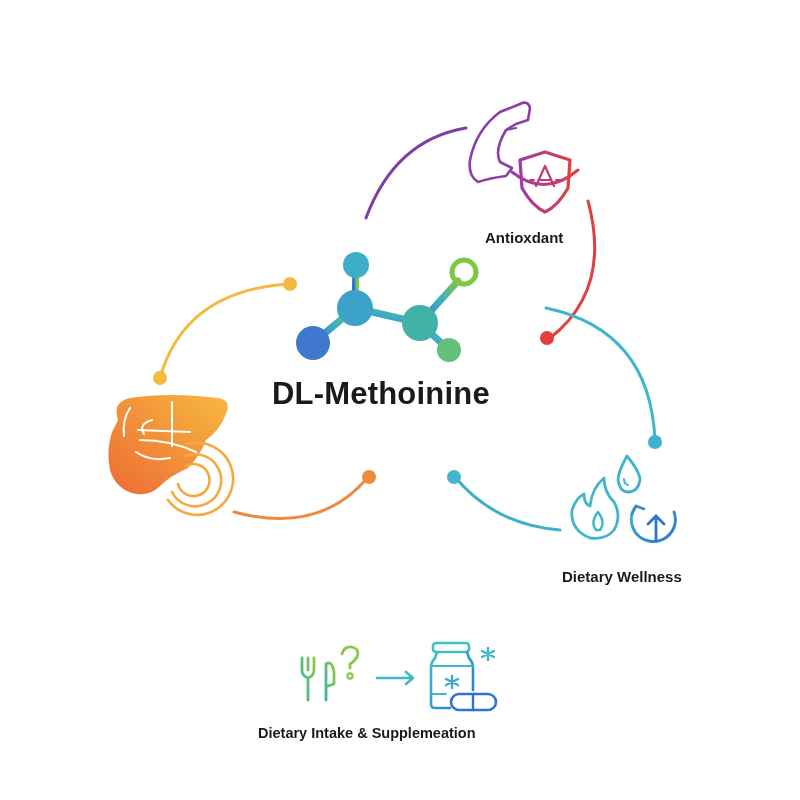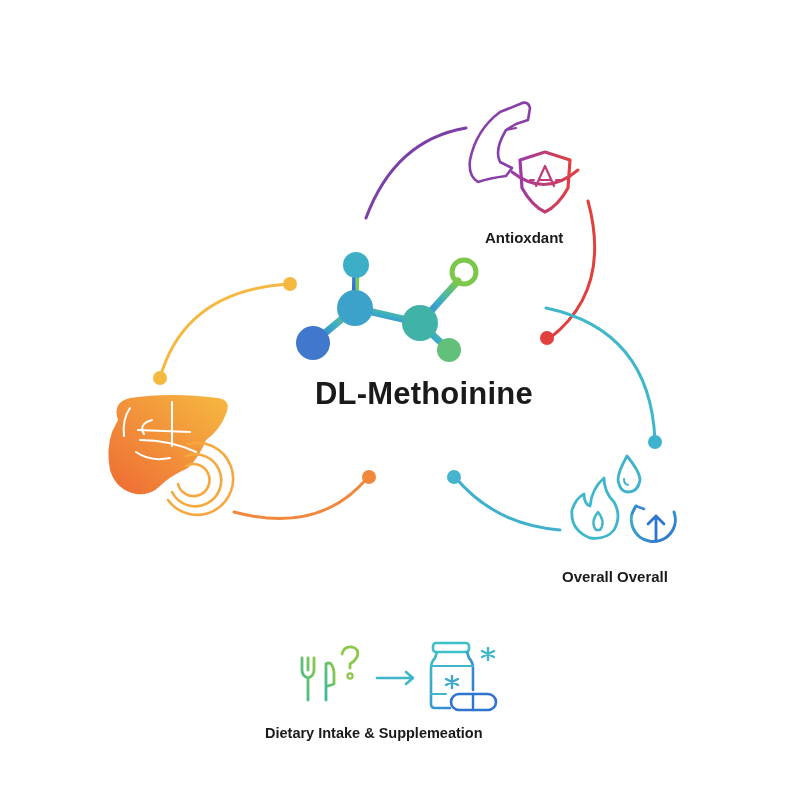--- a/index.html
+++ b/index.html
@@ -1,21 +1,21 @@
 <!DOCTYPE html>
 <html><head>
 <meta charset="utf-8">
 <style>
   html, body { margin: 0; padding: 0; background: #ffffff; }
   body { width: 800px; height: 800px; position: relative; overflow: hidden;
          font-family: "Liberation Sans", sans-serif; }
   #canvas { position: absolute; left: 0; top: 0; width: 800px; height: 800px; }
   .label { position: absolute; color: #1a1a1a; font-weight: bold; white-space: nowrap;
            font-family: "Liberation Sans", sans-serif; }
-  .title { font-size: 31px; letter-spacing: 0.2px; margin-left: 43px; }
+  .title { font-size: 31px; letter-spacing: 0.2px; }
   .node-label { font-size: 15px; }
   .footer-label { font-size: 14.5px; }
 </style>
 </head>
 <body>
 
 <svg id="canvas" viewBox="0 0 800 800" xmlns="http://www.w3.org/2000/svg">
   <defs>
     <linearGradient id="molGrad" x1="0" y1="1" x2="1" y2="0">
       <stop offset="0" stop-color="#3a6fd0"></stop>
@@ -128,14 +128,14 @@
     <path d="M431 666 L473 666 M431 694 L446 694" stroke="#3fb6c9" stroke-width="2"></path>
     <path d="M452 676 L452 688 M446 679 L458 685 M446 685 L458 679" stroke="#3fa6d0" stroke-width="2.4"></path>
     <rect x="451" y="694" width="45" height="16" rx="8" stroke="#2f74d0" stroke-width="2.6"></rect>
     <path d="M473 694 L473 710" stroke="#2f74d0" stroke-width="2.4"></path>
     <path d="M488 648 L488 660 M482 651 L494 657 M482 657 L494 651" stroke="#3fb6c9" stroke-width="2.4"></path>
   </g>
 </svg>
 
 <div class="label title" style="left:272px; top:376px;">DL-Methoinine</div>
 <div class="label node-label" style="left:485px; top:229px;">Antioxdant</div>
-<div class="label node-label" style="left:562px; top:568px;">Overall Overall</div>
-<div class="label footer-label" style="left:265px; top:725px;">Dietary Intake &amp; Supplemeation</div>
+<div class="label node-label" style="left:562px; top:568px;">Dietary Wellness</div>
+<div class="label footer-label" style="left:258px; top:725px;">Dietary Intake &amp; Supplemeation</div>
 
 </body></html>

